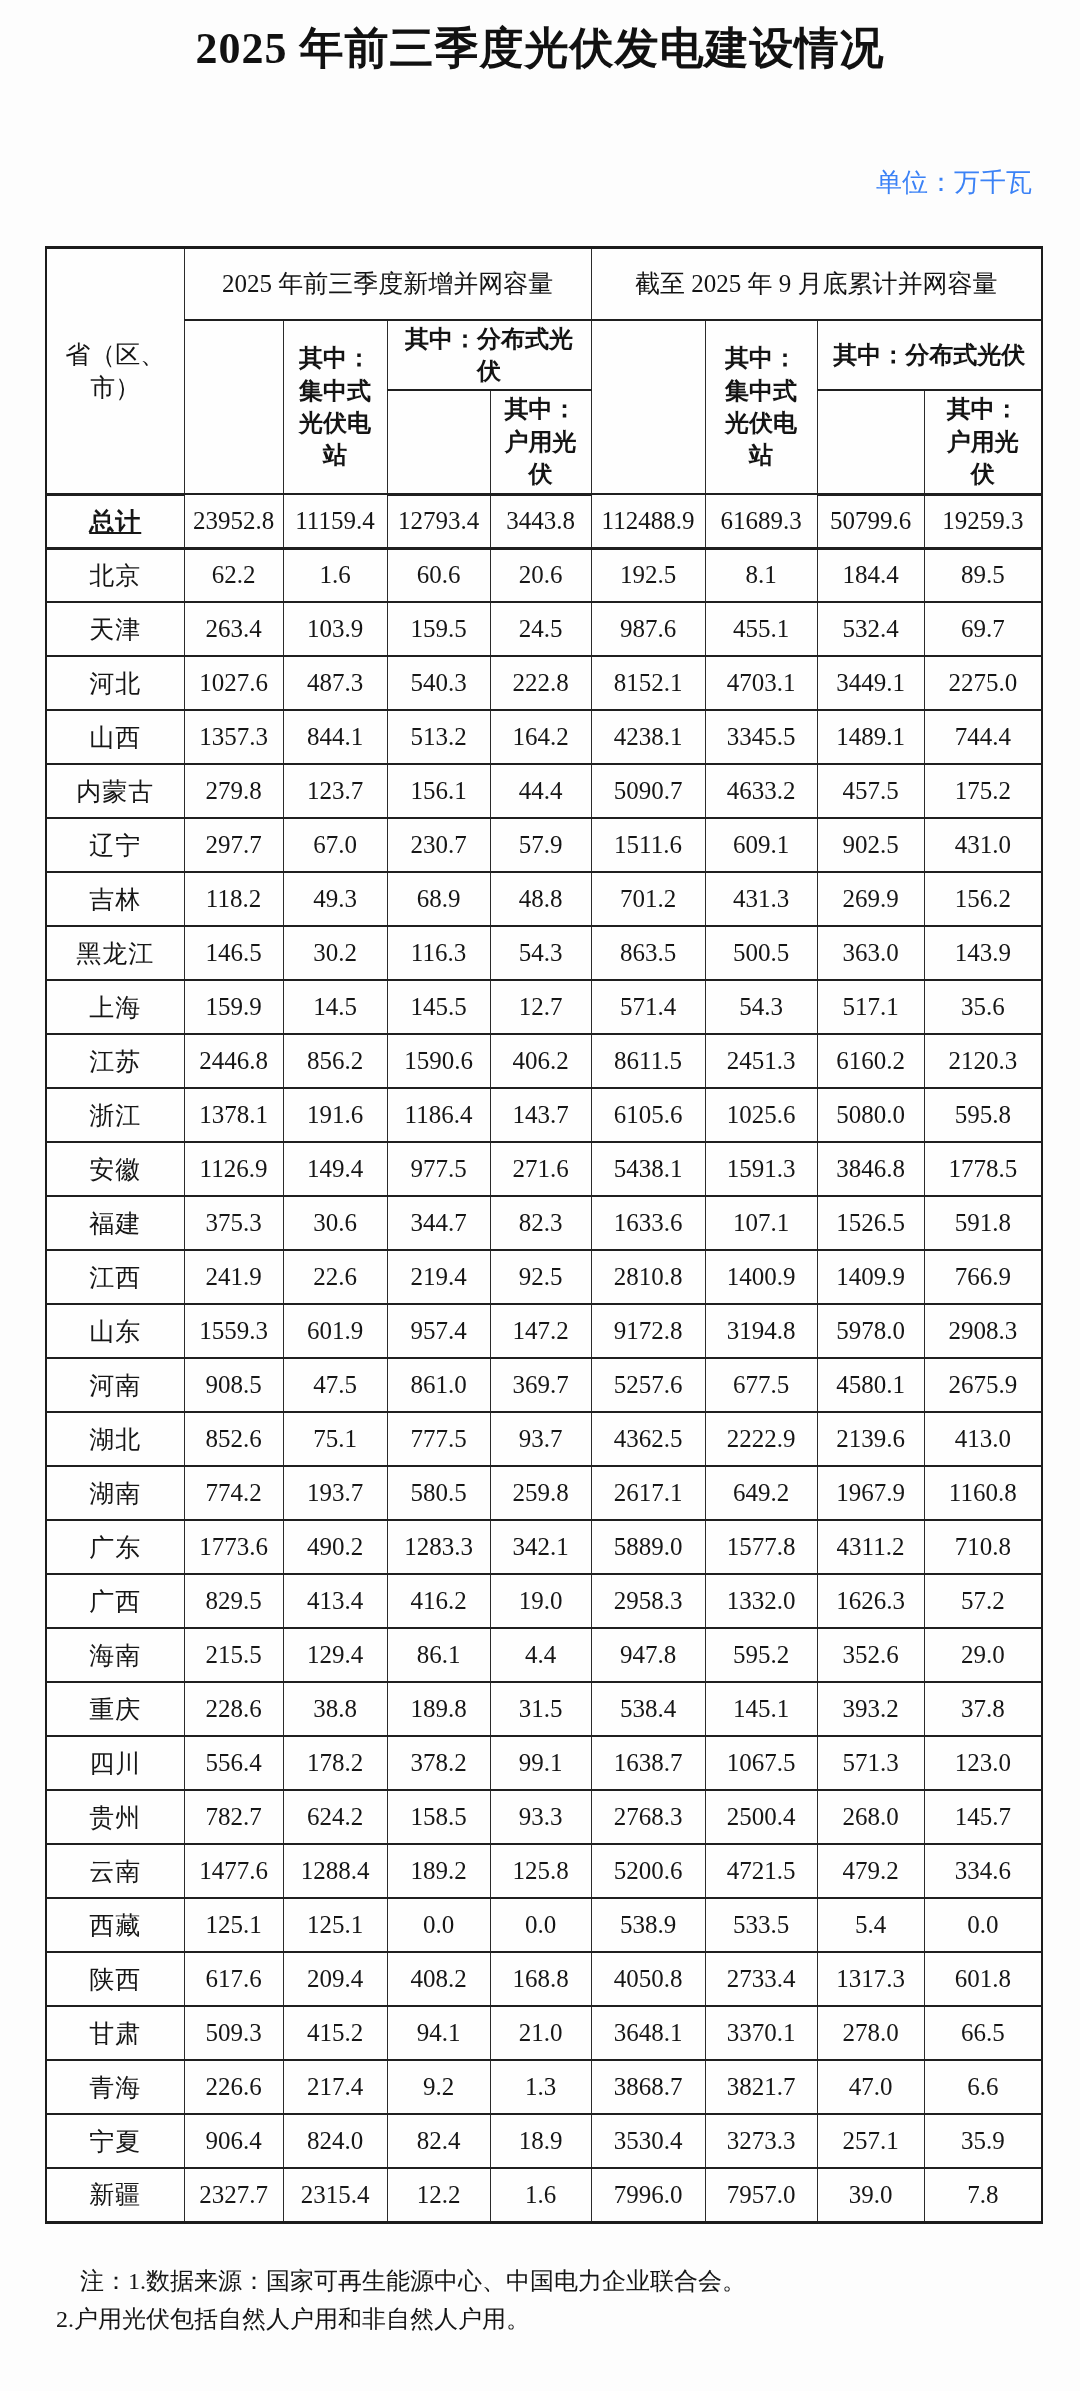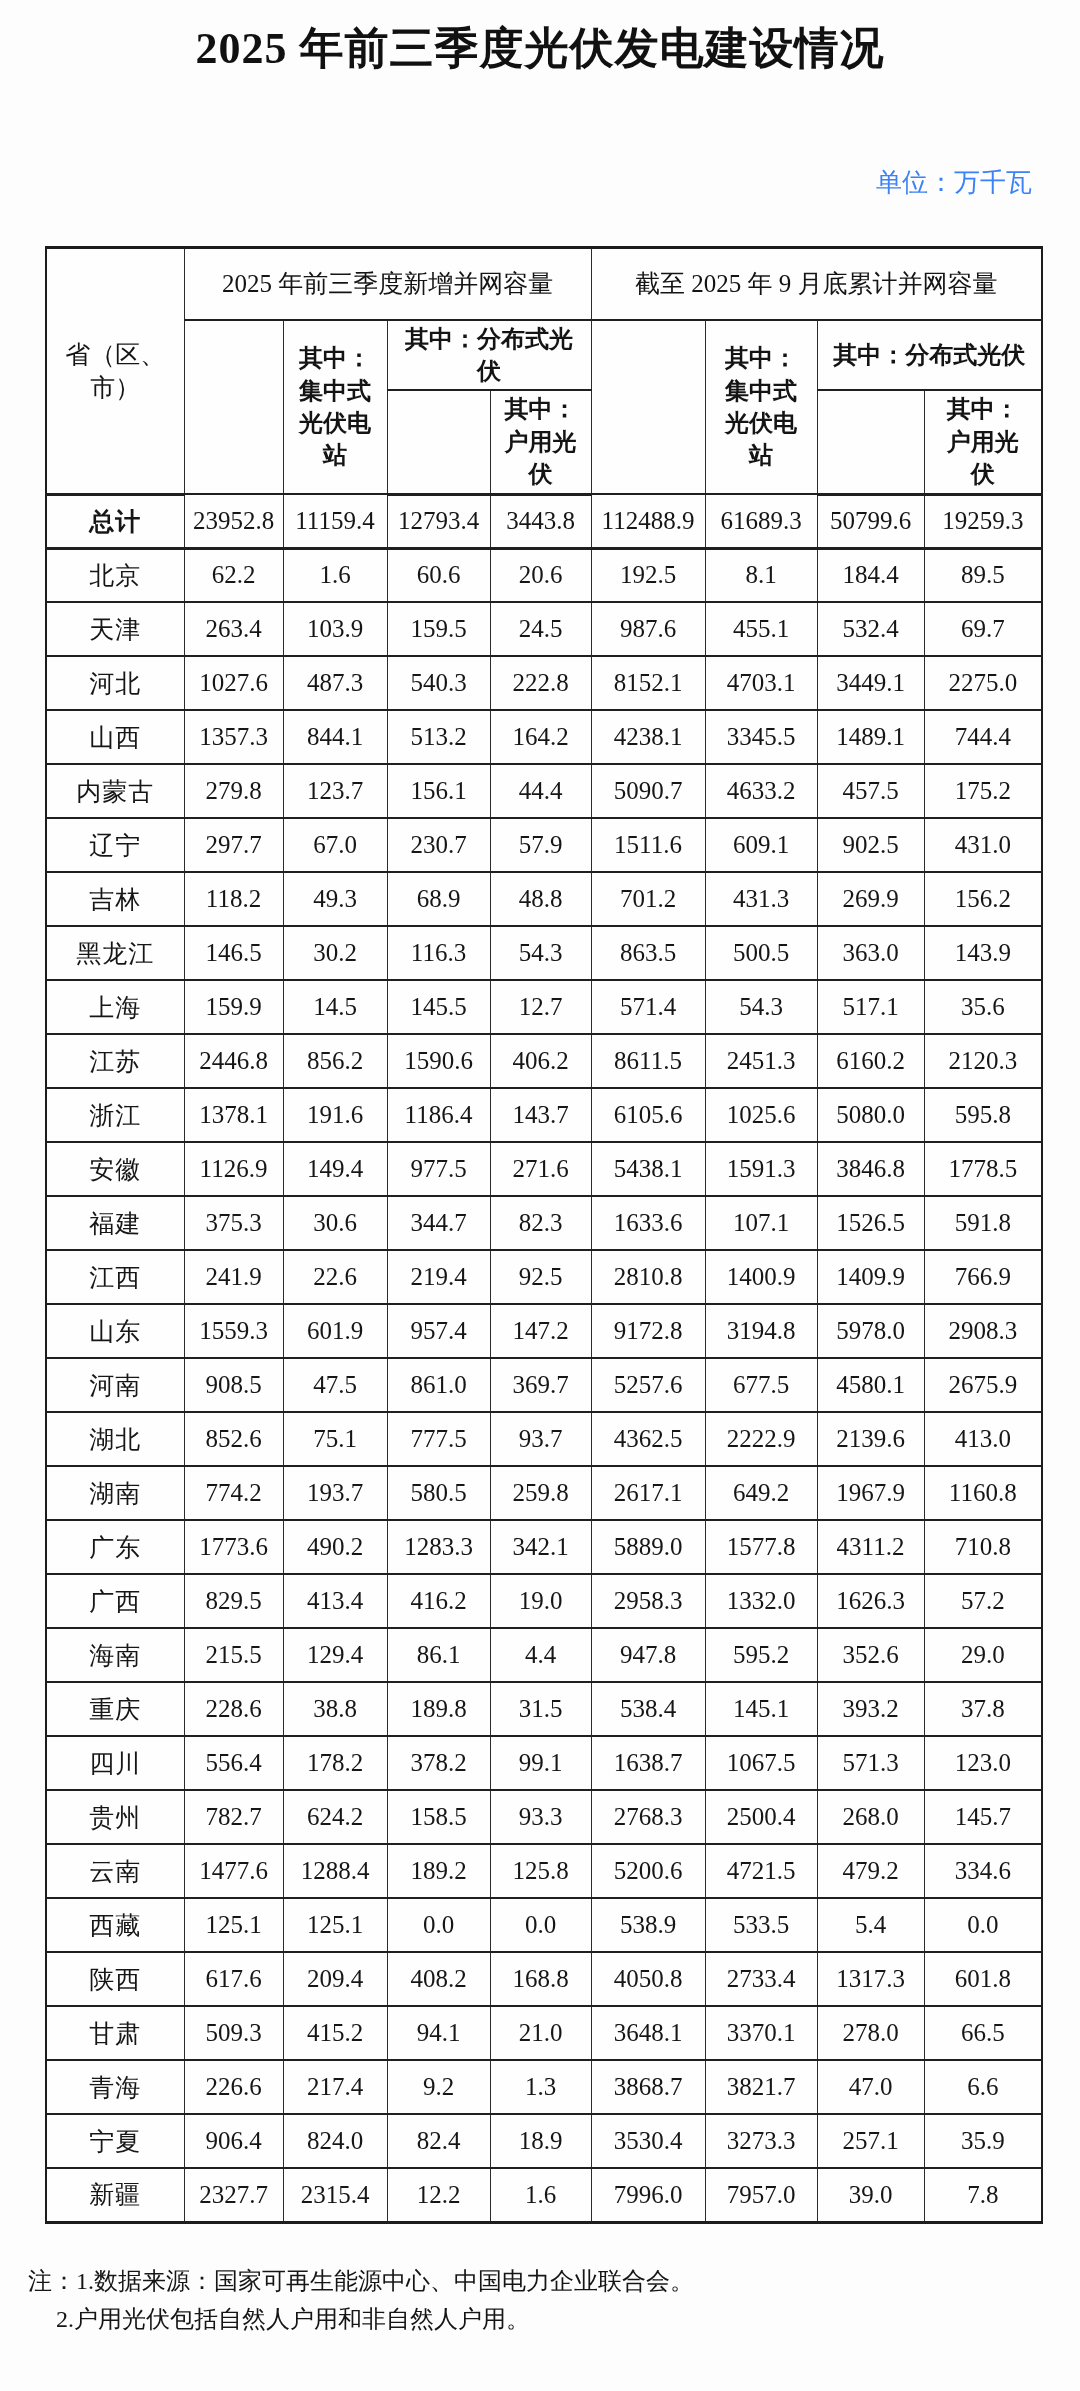--- a/index.html
+++ b/index.html
@@ -63,29 +63,29 @@
   thead tr.hrow3 th { height: 96px; margin-left: 20px; }
   thead th.corner { font-size: 25px; font-weight: bold; }
   thead th.sub { font-size: 24px; font-weight: bold; line-height: 1.35; padding: 2px 14px; }
   thead th.blank { background: #fefefe; }
   thead tr.hrow3 th { border-bottom-width: 3.5px; }
   thead th.corner { border-bottom-width: 3.5px; }
 
   tbody td { height: 54px; font-size: 25px; color: #161616; }
   tbody td.rowlabel { font-size: 25px; letter-spacing: 1px; }
   tbody tr.total-row td { border-bottom-width: 3px; }
-  tbody tr.total-row td.rowlabel { font-weight: bold; }
+  tbody tr.total-row td.rowlabel { font-weight: bold; text-decoration: underline; }
 
   .notes {
     margin-top: 38px;
     font-size: 24px;
     line-height: 1.6;
     color: #151515;
   }
-  .note.n1 { padding-left: 28px; }
+  .note.n1 { padding-left: 80px; }
   .note.n2 { padding-left: 56px; }
 </style>
 </head>
 <body>
 
 <div class="page">
 
   <h1 class="title">2025 年前三季度光伏发电建设情况</h1>
 
   <div class="unit">单位：万千瓦</div>

